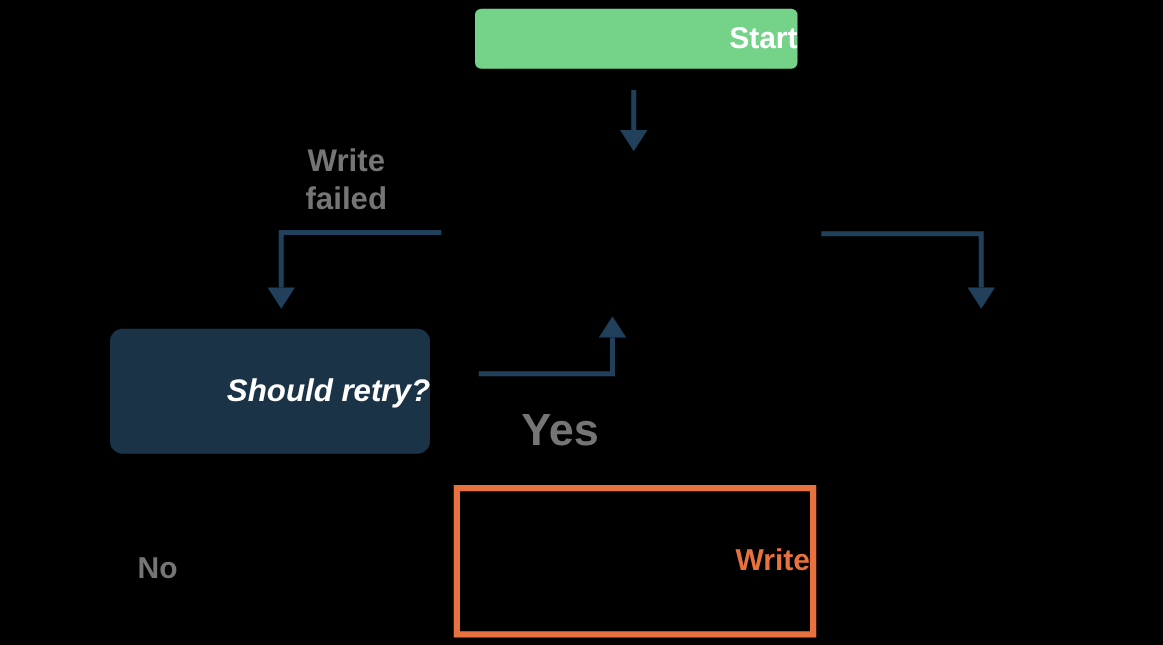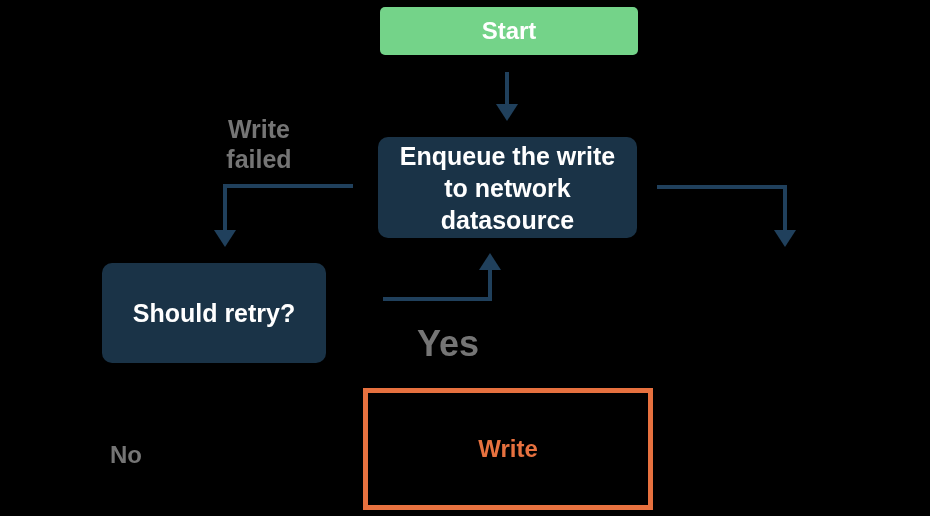--- a/index.html
+++ b/index.html
@@ -29,57 +29,57 @@
   .edge-line {
     fill: none;
     stroke: var(--arrow);
     stroke-width: 4;
   }
   .edge-head { fill: var(--arrow); stroke: none; }
   .node {
     position: absolute;
     display: flex;
     align-items: center;
-    justify-content: center;
+    justify-content: flex-end;
     text-align: center;
     font-weight: 700;
     color: var(--node-text);
     font-size: 25px;
     line-height: 1.28;
   }
   .node-start {
     left: 380px; top: 7px; width: 258px; height: 48px;
     background: var(--start-fill);
     border-radius: 5px;
     font-size: 24px;
   }
   .node-process {
     background: var(--node-fill);
     border-radius: 10px;
   }
   .node-enqueue { left: 378px; top: 137px; width: 259px; height: 101px; padding: 0 18px; }
-  .node-retry   { left: 102px; top: 263px; width: 224px; height: 100px; }
+  .node-retry   { left: 88px; top: 263px; width: 256px; height: 100px; font-style: italic; }
   .node-update  { left: 660px; top: 264px; width: 257px; height: 100px; padding: 0 18px; }
   .node-done {
     left: 363px; top: 388px; width: 290px; height: 122px;
     background: transparent;
     border: 5px solid var(--done-accent);
     color: var(--done-accent);
     border-radius: 0;
     font-size: 24px;
   }
   .edge-label {
     position: absolute;
     color: var(--edge-label);
     font-weight: 700;
     text-align: center;
     font-size: 25px;
     line-height: 30px;
   }
-  .lbl-write-failed    { left: 199px; top: 114px; width: 120px; }
+  .lbl-write-failed    { left: 217px; top: 114px; width: 120px; }
   .lbl-write-succeeded { left: 680px; top: 112px; width: 150px; }
   .lbl-yes { left: 417px; top: 329px; width: 62px; font-size: 36px; }
   .lbl-no  { left: 95px;  top: 440px; width: 62px; font-size: 24px; }
 </style>
 </head>
 <body>
 
 <div class="canvas">
 
   <svg class="edges-layer" viewBox="0 0 930 516" xmlns="http://www.w3.org/2000/svg">
@@ -98,23 +98,20 @@
     <g>
       <path class="edge-line" d="M 383 299 L 490 299 L 490 270"></path>
       <polygon class="edge-head" points="479,270 501,270 490,253"></polygon>
     </g>
   </svg>
 
   <div class="node node-start">
     <span>Start</span>
   </div>
 
-  <div class="node node-process node-enqueue">
-    <span>Enqueue the write to network datasource</span>
-  </div>
 
   <div class="node node-process node-retry">
     <span>Should retry?</span>
   </div>
 
 
   <div class="node node-done">
     <span>Write</span>
   </div>
 

